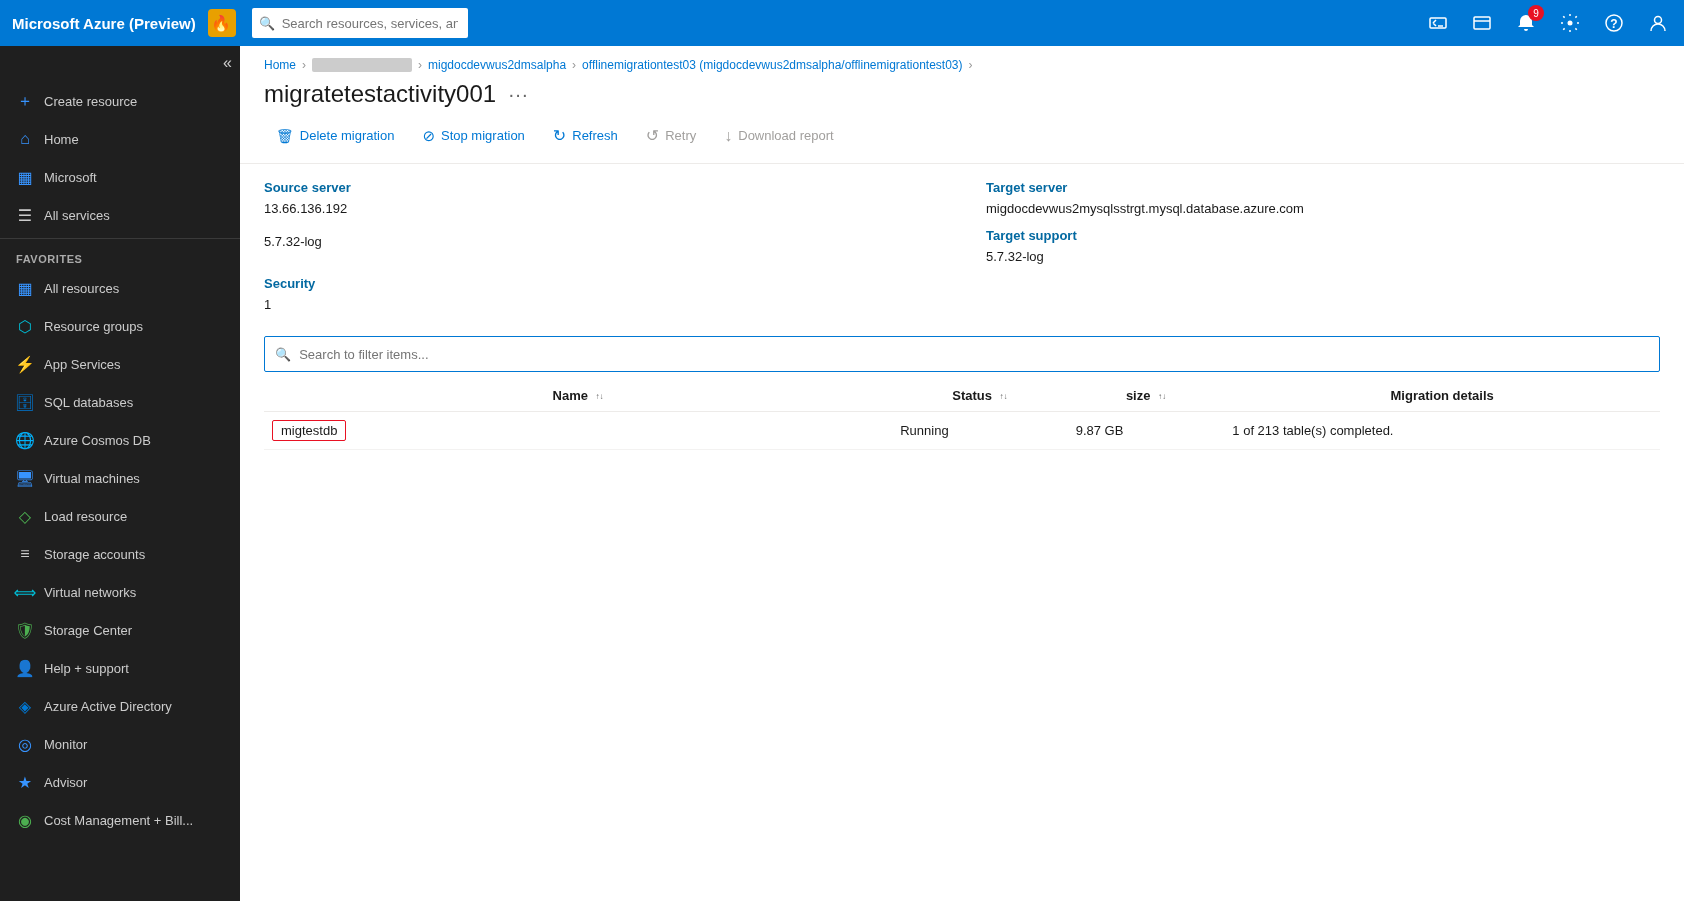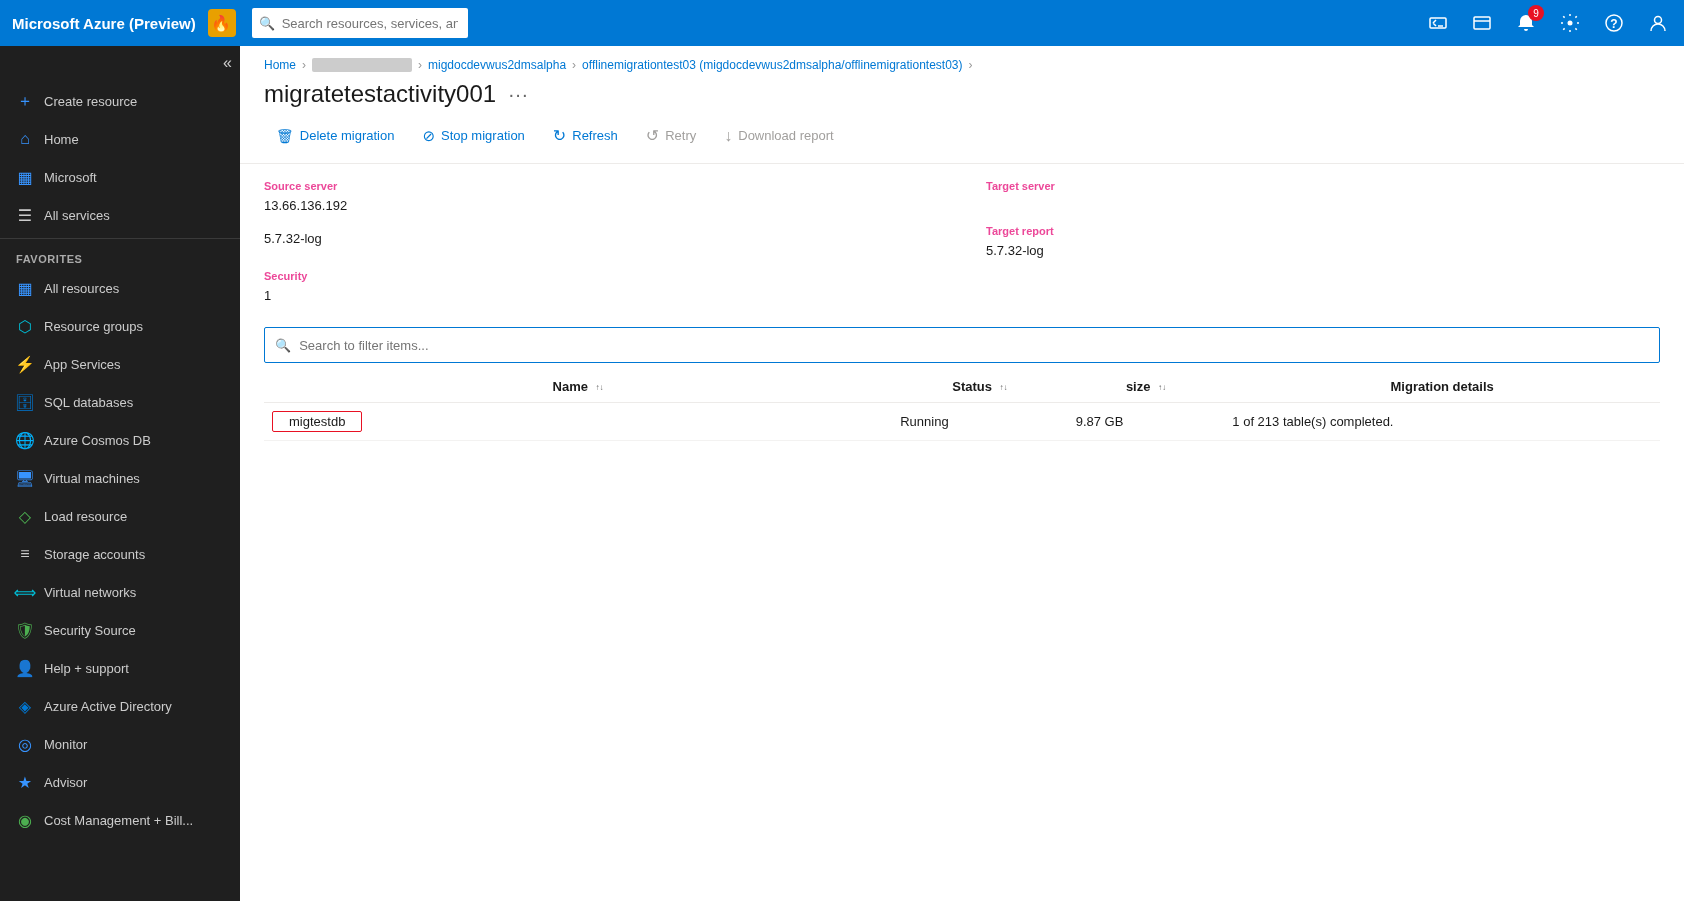--- a/index.html
+++ b/index.html
@@ -221,22 +221,22 @@
 
     
     .info-section {
       padding: 16px 24px;
       display: grid;
       grid-template-columns: 1fr 1fr;
       gap: 12px 48px;
     }
     .info-label {
       font-weight: 600;
-      font-size: 11px;
-      color: #ec4899;
+      font-size: 13px;
+      color: #0369a1;
     }
     .info-value {
       font-size: 13px;
       color: #1a1a1a;
       margin-top: 6px;
     }
 
     
     .filter-bar {
       margin: 8px 24px;
@@ -286,21 +286,21 @@
     }
     .data-table td {
       padding: 8px 8px;
       font-size: 13px;
       color: #1a1a1a;
       border-bottom: 1px solid #f3f2f1;
     }
     .db-link {
       color: #1a1a1a;
       border: 1.5px solid #e81123;
-      padding: 2px 16px;
+      padding: 2px 8px;
       border-radius: 2px;
       cursor: pointer;
       display: inline-block;
     }
   </style>
 </head>
 <body>
 
 <div class="topbar">
   <span class="topbar-brand">Microsoft Azure (Preview)</span>
@@ -408,21 +408,21 @@
     <div class="sidebar-item">
       <span class="sidebar-item-icon" style="color:#ccc;">≡</span>
       <span>Storage accounts</span>
     </div>
     <div class="sidebar-item">
       <span class="sidebar-item-icon icon-teal">⟺</span>
       <span>Virtual networks</span>
     </div>
     <div class="sidebar-item">
       <span class="sidebar-item-icon icon-green">🛡</span>
-      <span>Security Source</span>
+      <span>Storage Center</span>
     </div>
     <div class="sidebar-item">
       <span class="sidebar-item-icon icon-blue">👤</span>
       <span>Help + support</span>
     </div>
     <div class="sidebar-item">
       <span class="sidebar-item-icon" style="color:#0078d4;">◈</span>
       <span>Azure Active Directory</span>
     </div>
     <div class="sidebar-item">
@@ -480,26 +480,27 @@
       </button>
     </div>
 
     <div class="info-section">
       <div>
         <div class="info-label">Source server</div>
         <div class="info-value">13.66.136.192</div>
       </div>
       <div>
         <div class="info-label">Target server</div>
+        <div class="info-value">migdocdevwus2mysqlsstrgt.mysql.database.azure.com</div>
       </div>
       <div>
         <div class="info-value">5.7.32-log</div>
       </div>
       <div>
-        <div class="info-label">Target report</div>
+        <div class="info-label">Target support</div>
         <div class="info-value">5.7.32-log</div>
       </div>
       <div>
         <div class="info-label">Security</div>
         <div class="info-value">1</div>
       </div>
     </div>
 
     <div class="filter-bar">
       <span class="filter-icon">🔍</span>

